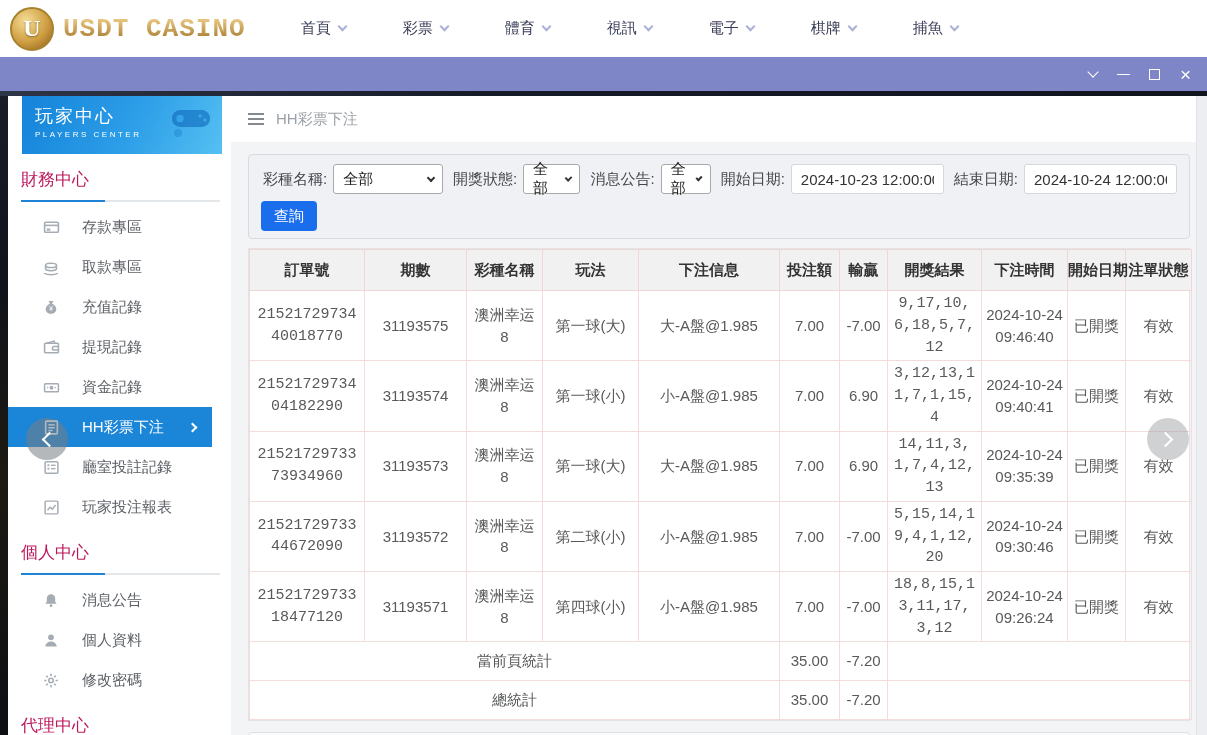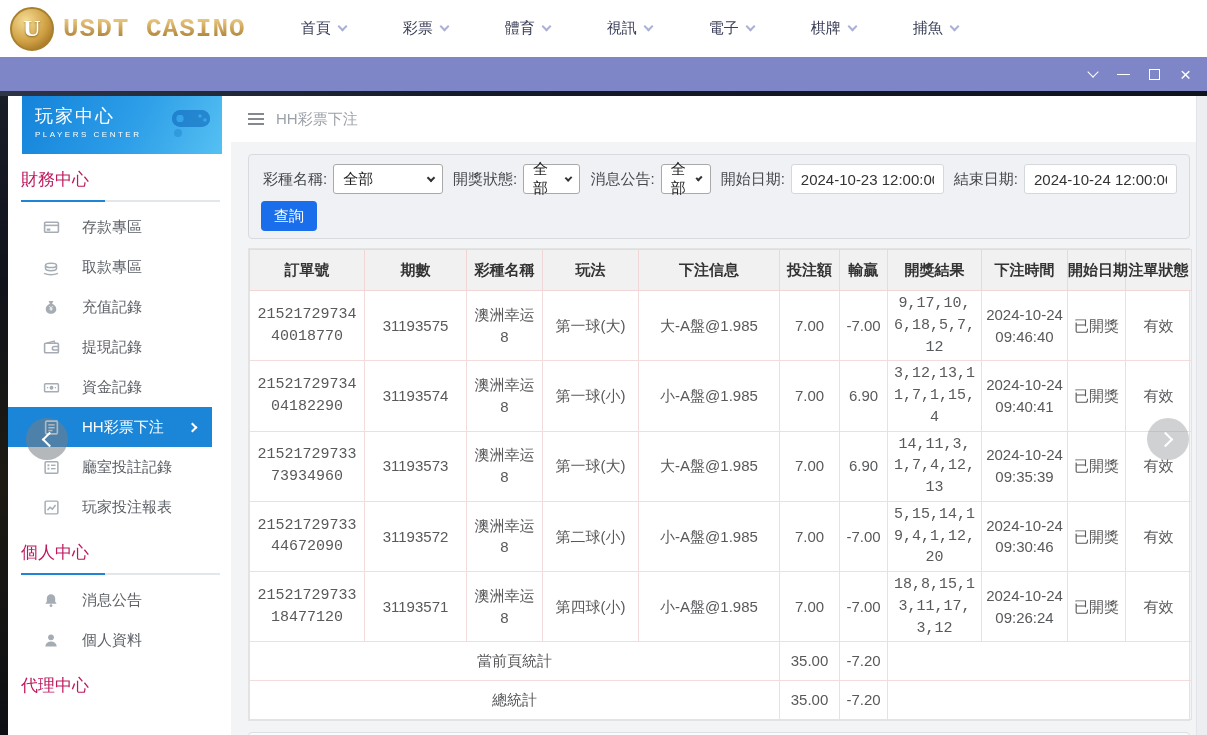--- a/index.html
+++ b/index.html
@@ -260,20 +260,29 @@
         <span>消息公告</span>
       </div>
       <div class="menu-item">
         <span class="micon">
           <svg width="16" height="17" viewBox="0 0 16 16">
             <circle cx="8" cy="4.8" r="2.9" stroke="none"></circle>
             <path d="M2.2 14c.5-3.2 2.8-5 5.8-5s5.3 1.8 5.8 5z" stroke="none"></path>
           </svg>
         </span>
         <span>個人資料</span>
+      </div>
+      <div class="menu-item">
+        <span class="micon">
+          <svg width="16" height="17" viewBox="0 0 16 16">
+            <circle cx="8" cy="8" r="2.2" fill="none" stroke-width="1.6"></circle>
+            <path d="M8 1.2v2.2M8 12.6v2.2M1.2 8h2.2M12.6 8h2.2M3.2 3.2l1.6 1.6M11.2 11.2l1.6 1.6M12.8 3.2l-1.6 1.6M4.8 11.2l-1.6 1.6" fill="none" stroke-width="1.6"></path>
+          </svg>
+        </span>
+        <span>修改密碼</span>
       </div>
       <div class="section-label">代理中心</div>
     </div>
 </div>
 
 <div class="nav-circle left">
     <span class="chev-c"></span>
   </div>
 <div class="nav-circle right">
     <span class="chev-c"></span>

